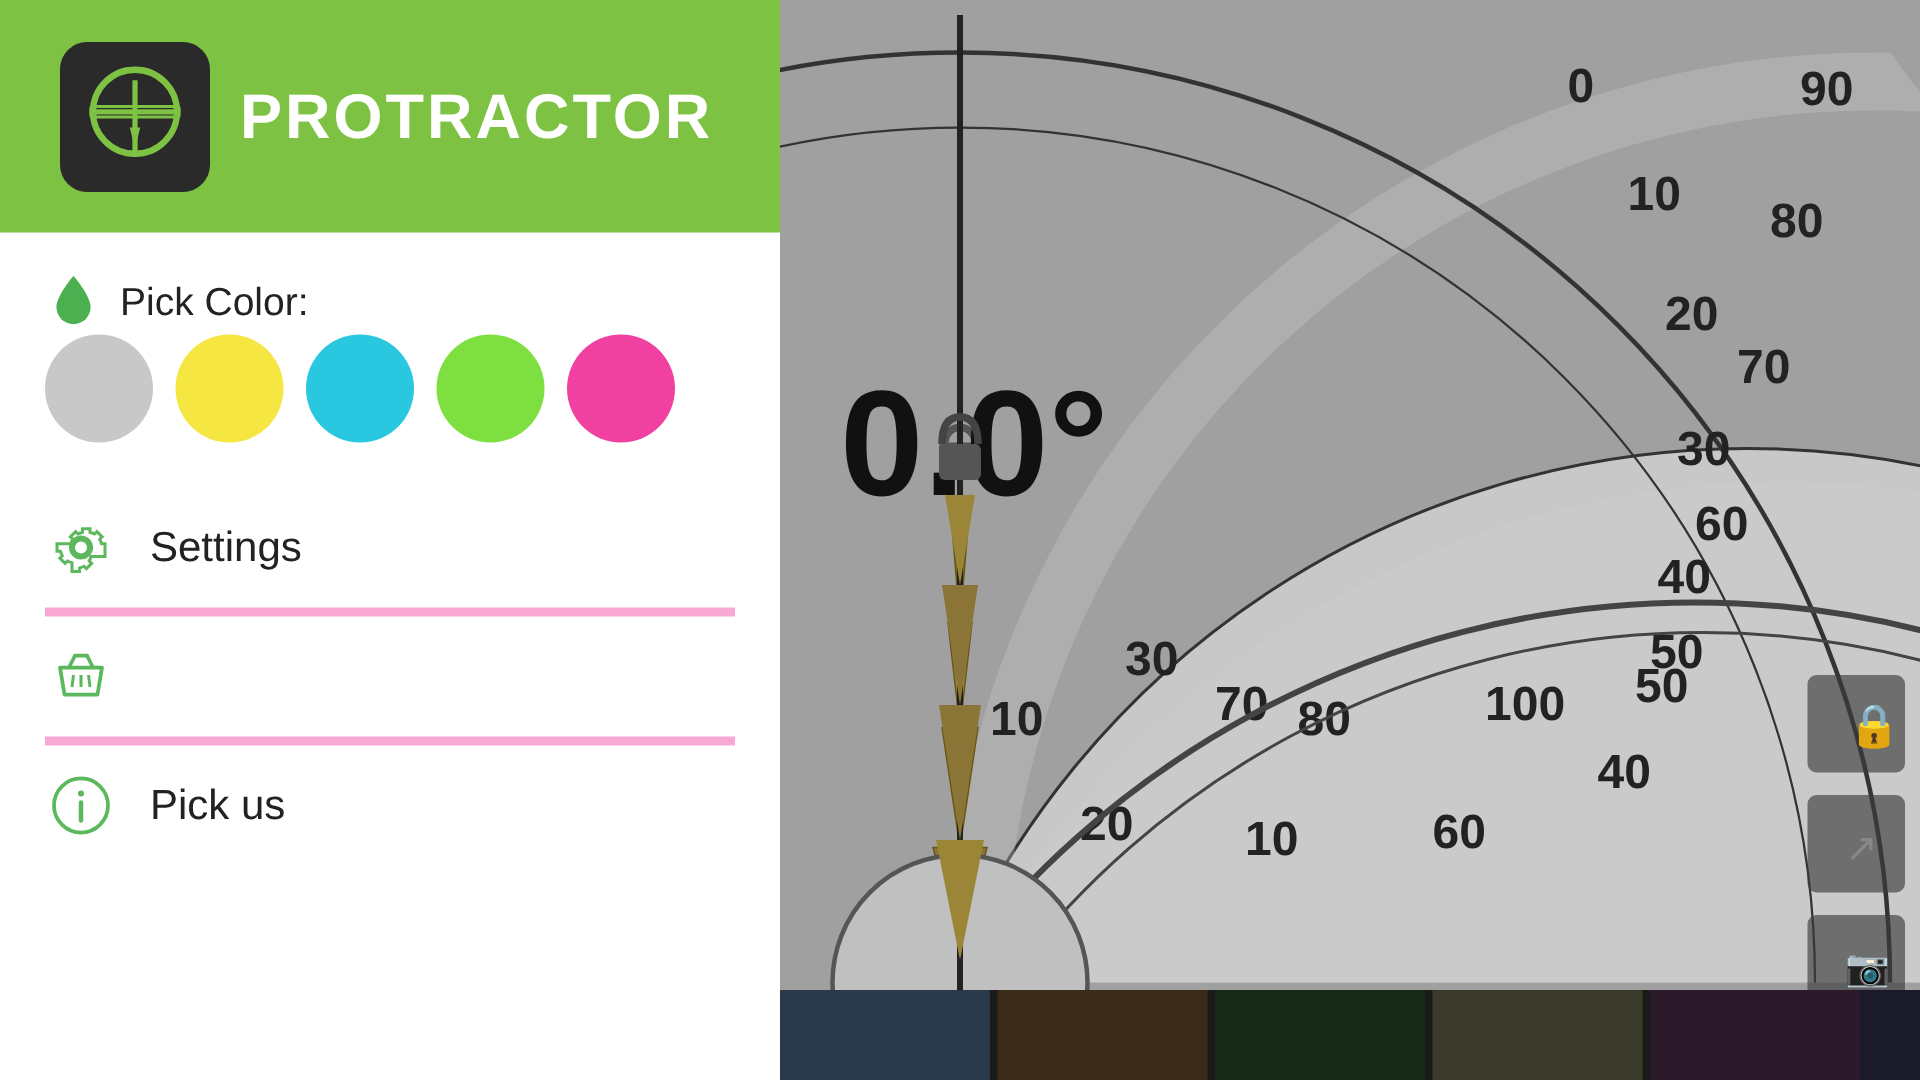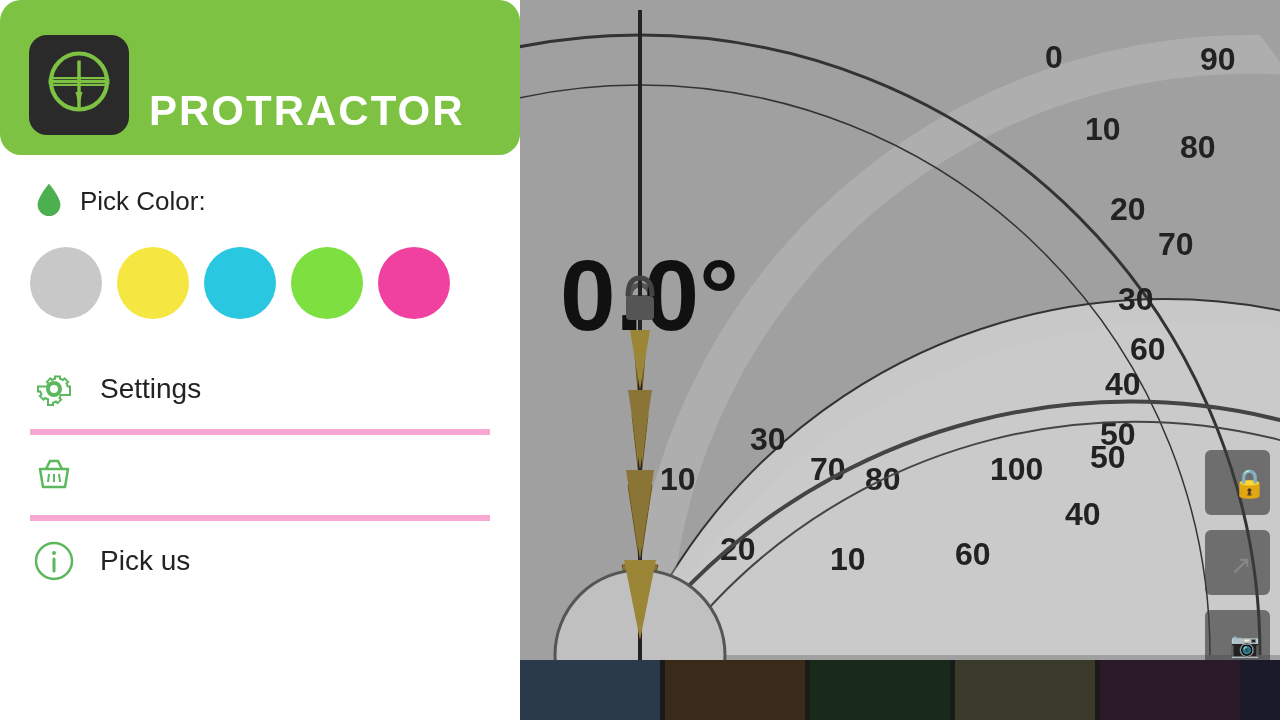--- a/index.html
+++ b/index.html
@@ -13,24 +13,23 @@
       display: flex;
       flex-direction: column;
       flex-shrink: 0;
     }
 
     
     #header {
       background: #7dc242;
       height: 155px;
       display: flex;
-      align-items: flex-end;
-      padding: 20px 29px;
+      align-items: center;
+      padding: 20px 40px;
       gap: 20px;
-      border-radius: 21px;
     }
 
     #app-icon {
       width: 100px;
       height: 100px;
       background: #2a2a2a;
       border-radius: 18px;
       display: flex;
       align-items: center;
       justify-content: center;
@@ -53,21 +52,20 @@
     #content {
       padding: 25px 30px;
       flex: 1;
     }
 
     
     #pick-color-row {
       display: flex;
       align-items: center;
       gap: 12px;
-      margin-bottom: 25px;
     }
 
     #color-circles {
       display: flex;
       gap: 15px;
       margin-bottom: 30px;
     }
 
     .color-circle {
       width: 72px;

